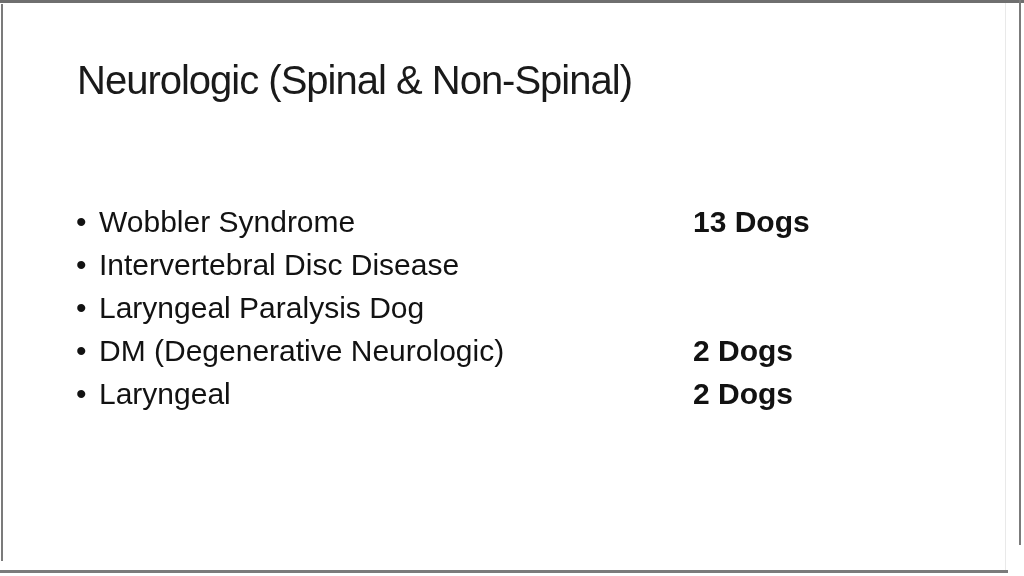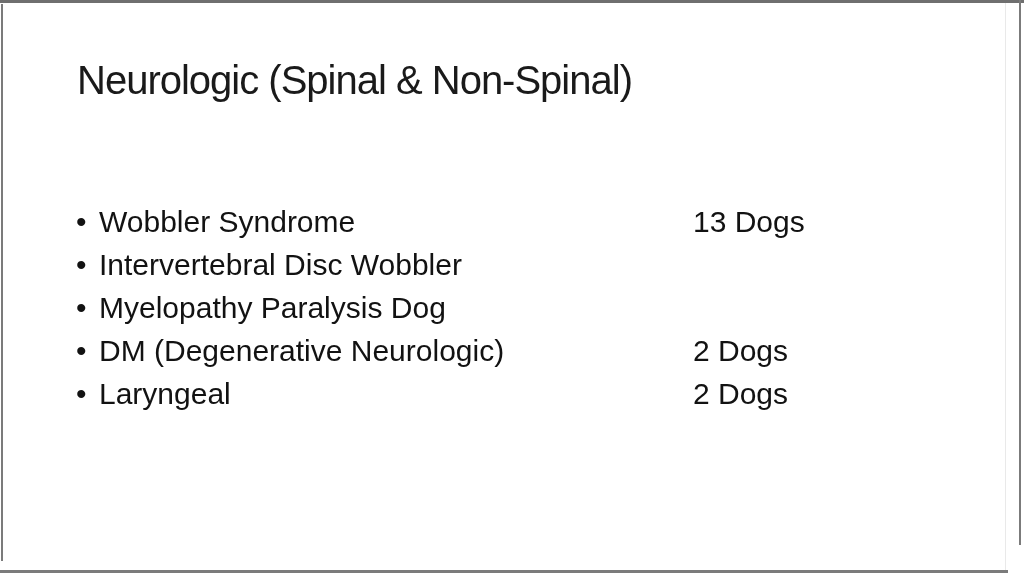--- a/index.html
+++ b/index.html
@@ -72,20 +72,21 @@
   .bullet {
     display: inline-block;
     width: 23px;
     color: #121212;
   }
   .count {
     position: absolute;
     left: 617px;
     top: 0;
     color: #121212;
+    font-weight: bold;
   }
 </style>
 </head>
 <body>
 
 <div class="slide">
 
   <div class="frame-top"></div>
   <div class="frame-left"></div>
   <div class="frame-bottom"></div>
@@ -95,25 +96,25 @@
   <h1 class="title">Neurologic (Spinal &amp; Non-Spinal)</h1>
 
   <div class="list">
 
     <div class="row">
       <span class="bullet">•</span><span>Wobbler Syndrome</span>
       <span class="count">13 Dogs</span>
     </div>
 
     <div class="row">
-      <span class="bullet">•</span><span>Intervertebral Disc Wobbler</span>
+      <span class="bullet">•</span><span>Intervertebral Disc Disease</span>
     </div>
 
     <div class="row">
-      <span class="bullet">•</span><span>Myelopathy Paralysis Dog</span>
+      <span class="bullet">•</span><span>Laryngeal Paralysis Dog</span>
     </div>
 
     <div class="row">
       <span class="bullet">•</span><span>DM (Degenerative Neurologic)</span>
       <span class="count">2 Dogs</span>
     </div>
 
     <div class="row">
       <span class="bullet">•</span><span>Laryngeal</span>
       <span class="count">2 Dogs</span>

